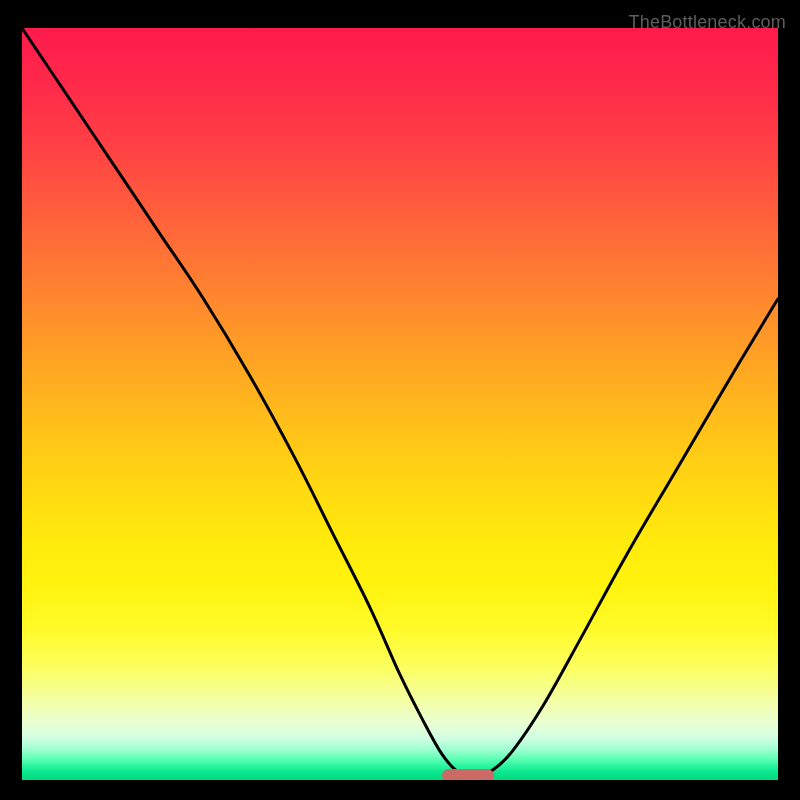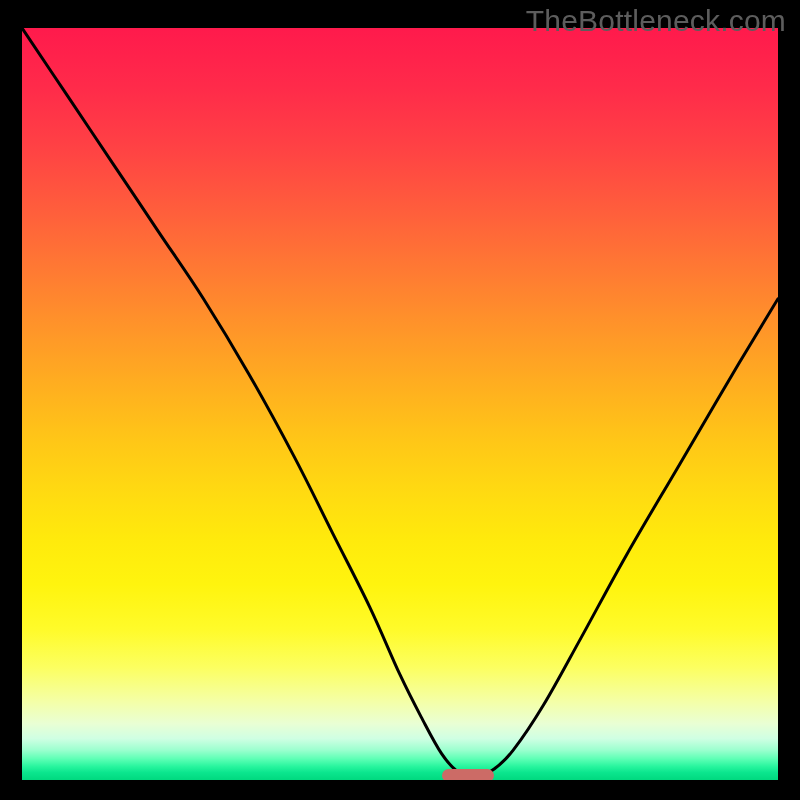--- a/index.html
+++ b/index.html
@@ -12,24 +12,24 @@
     font-family: Arial, Helvetica, sans-serif;
   }
   .frame {
     position: relative;
     width: 800px;
     height: 800px;
     background: #000;
   }
   .watermark {
     position: absolute;
-    top: 4px;
+    top: 12px;
     right: 14px;
     color: #5d5d5d;
-    font-size: 30px;
+    font-size: 18px;
     font-weight: 500;
     letter-spacing: 0.2px;
     z-index: 3;
   }
   .plot-area {
     position: absolute;
     left: 22px;
     top: 28px;
     width: 756px;
     height: 752px;

